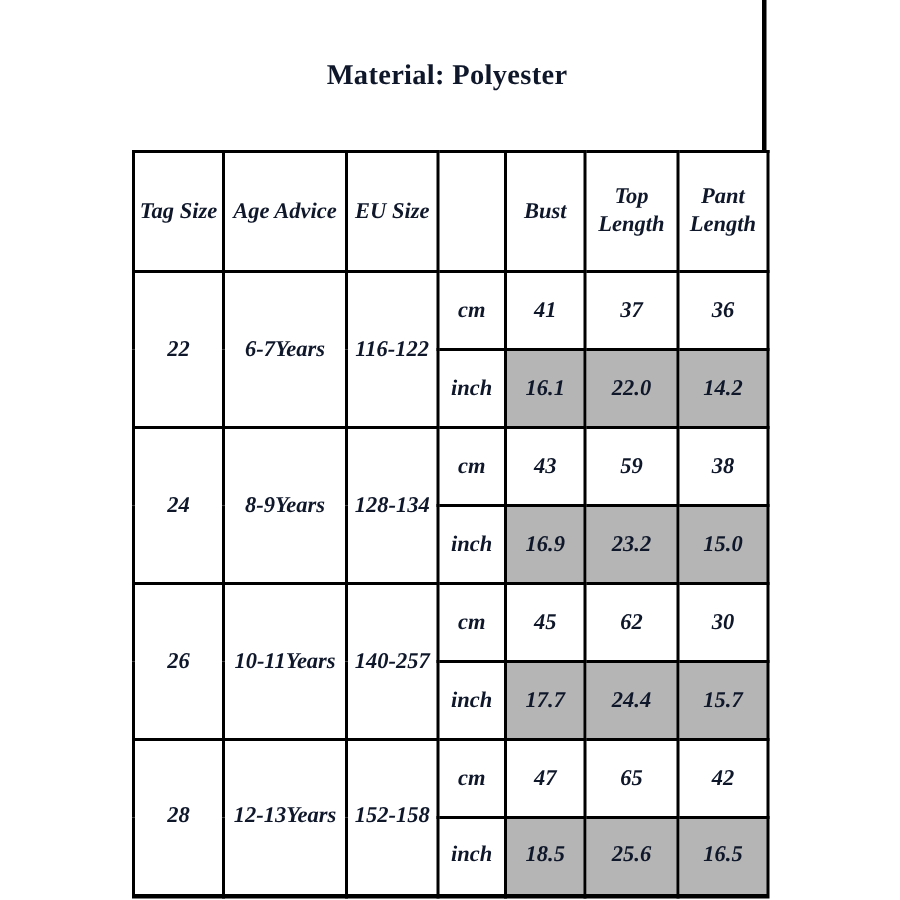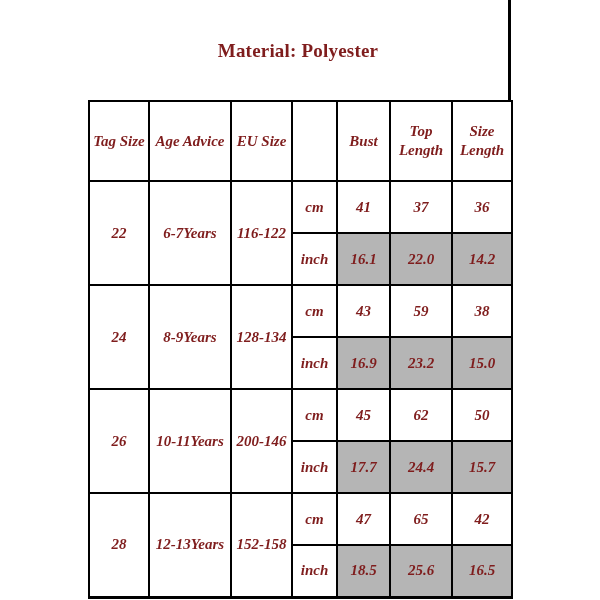--- a/index.html
+++ b/index.html
@@ -1,18 +1,18 @@
 <!DOCTYPE html>
 <html style="--hl: #b5b5b5;"><head>
 <meta charset="utf-8">
 <style>
   html,body{margin:0;padding:0;background:#ffffff;}
   .canvas{
     position:relative;width:600px;height:600px;background:#ffffff;
-    font-family:"Liberation Serif",serif;font-weight:bold;color:#7f1d1d;
+    font-family:"Liberation Serif",serif;font-weight:bold;color:#0f172a;
     overflow:hidden;
   }
   .title-block{
     position:absolute;left:88px;top:0;width:423px;height:101px;
     box-sizing:border-box;border-right:3px solid #000;
     display:flex;align-items:center;justify-content:center;
     font-size:19px;letter-spacing:0.2px;
   }
   table.size-chart{
     position:absolute;left:88px;top:100px;width:423px;
@@ -50,21 +50,21 @@
       <col style="width:60px">
     </colgroup>
     <thead>
       <tr>
         <th class="nowrap">Tag Size</th>
         <th class="nowrap">Age Advice</th>
         <th class="nowrap">EU Size</th>
         <th></th>
         <th>Bust</th>
         <th>Top Length</th>
-        <th>Size Length</th>
+        <th>Pant Length</th>
       </tr>
     </thead>
     <tbody>
 
       <tr>
         <td rowspan="2">22</td>
         <td rowspan="2" class="nowrap">6-7Years</td>
         <td rowspan="2" class="nowrap">116-122</td>
         <td>cm</td>
         <td>41</td>
@@ -90,25 +90,25 @@
       <tr>
         <td>inch</td>
         <td class="hl">16.9</td>
         <td class="hl">23.2</td>
         <td class="hl">15.0</td>
       </tr>
 
       <tr>
         <td rowspan="2">26</td>
         <td rowspan="2" class="nowrap">10-11Years</td>
-        <td rowspan="2" class="nowrap">200-146</td>
+        <td rowspan="2" class="nowrap">140-257</td>
         <td>cm</td>
         <td>45</td>
         <td>62</td>
-        <td>50</td>
+        <td>30</td>
       </tr>
       <tr>
         <td>inch</td>
         <td class="hl">17.7</td>
         <td class="hl">24.4</td>
         <td class="hl">15.7</td>
       </tr>
 
       <tr>
         <td rowspan="2">28</td>

